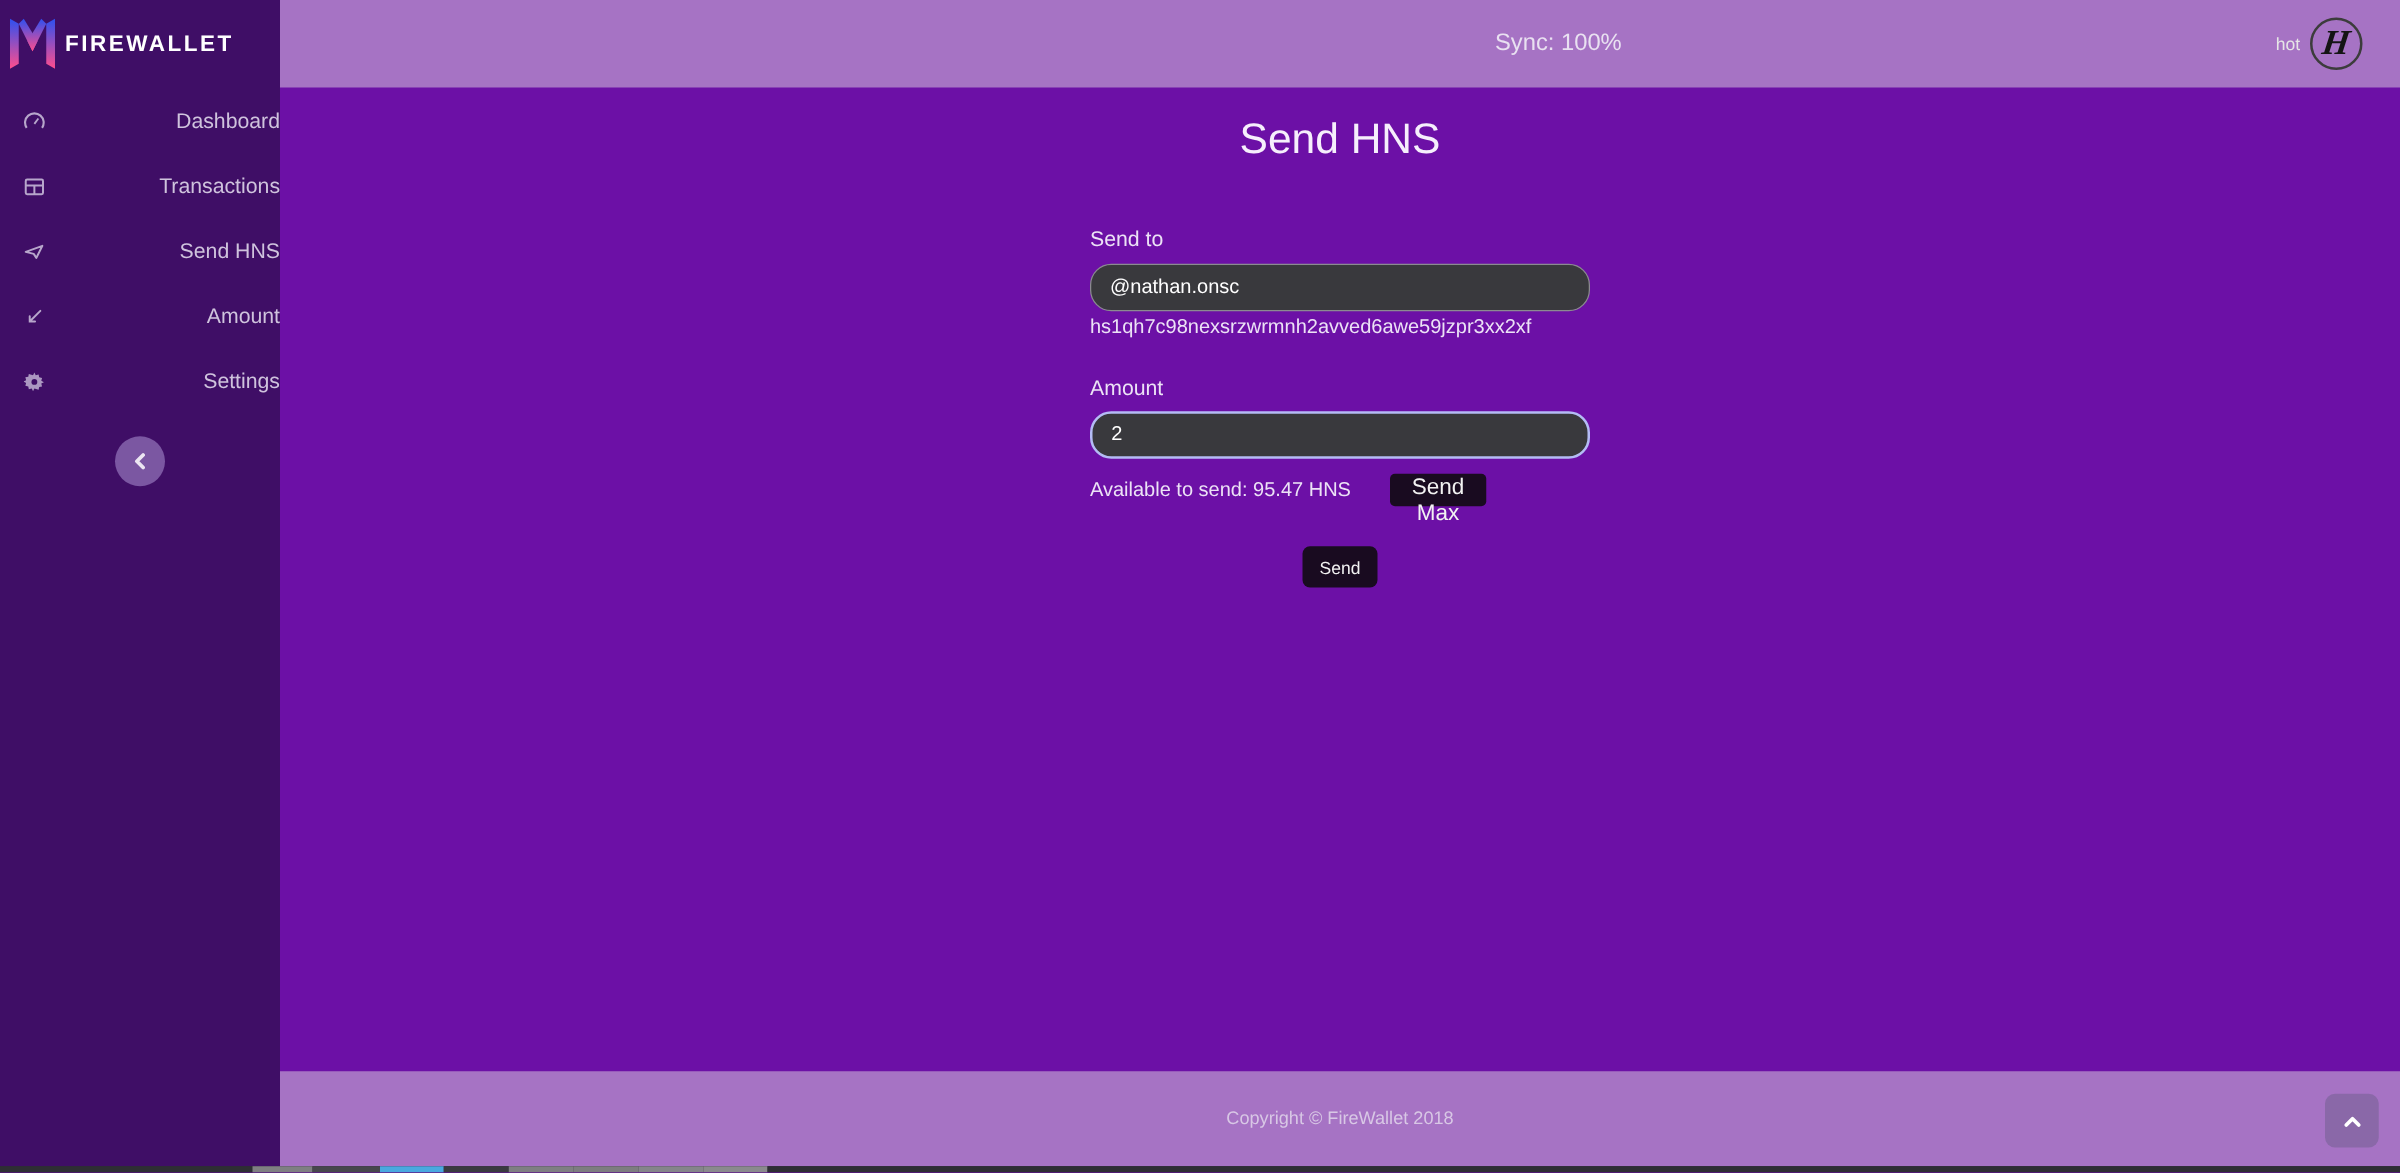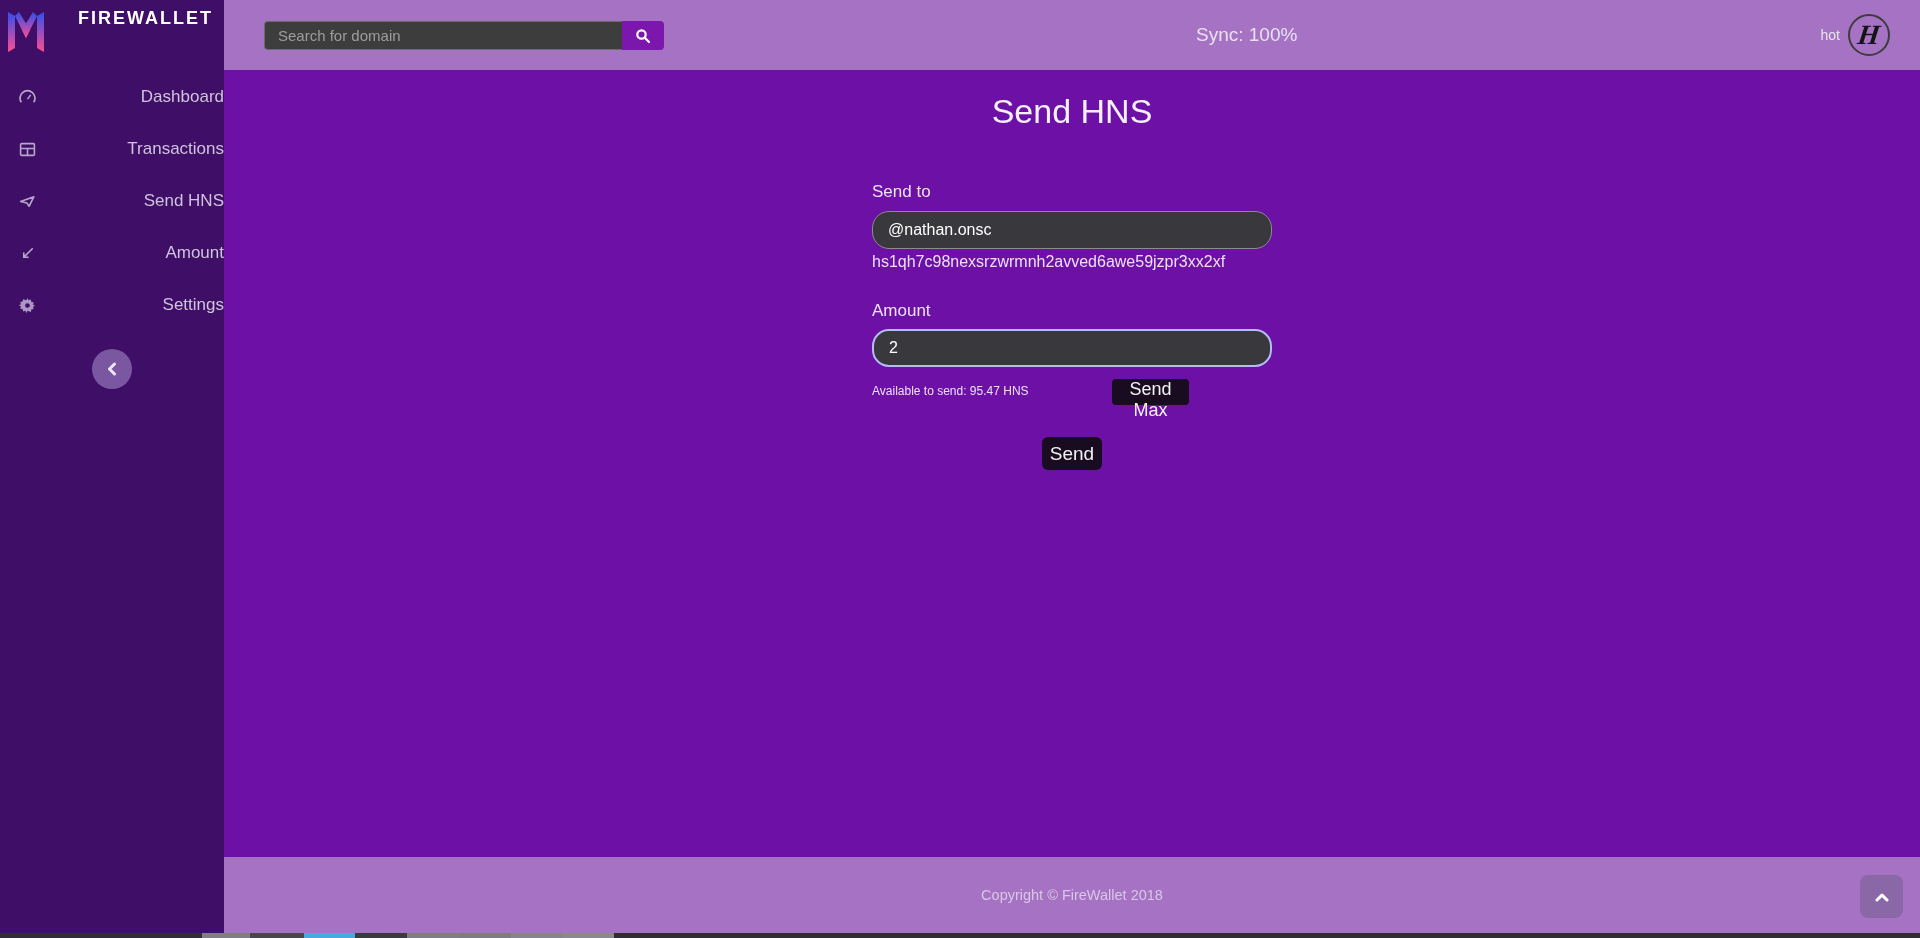--- a/index.html
+++ b/index.html
@@ -1,21 +1,21 @@
 <!DOCTYPE html>
 <html><head>
 <meta charset="utf-8">
 <style>
   * { margin:0; padding:0; box-sizing:border-box; }
   html,body { width:1920px; height:938px; overflow:hidden; }
   body { font-family:"Liberation Sans", sans-serif; position:relative; background:#6c10a6; }
 
   
   .sidebar { position:absolute; left:0; top:0; width:224px; height:938px; background:#3f0e66; z-index:3; }
-  .logo-row { display:flex; gap:30px; padding:8px 0 8px 4px; height:70px; }
+  .logo-row { display:flex; align-items:center; gap:4px; padding:8px 0 8px 4px; height:70px; }
   .logo-mark { width:44px; height:48px; }
   .app-title { color:#ffffff; font-size:18px; font-weight:bold; letter-spacing:2px; }
   .nav { position:absolute; top:71px; left:0; right:0; }
   .nav-item { display:flex; align-items:center; gap:11px; height:52px; padding-left:19px;
               color:#cfc3dd; font-size:17px; cursor:pointer;justify-content:space-between; }
   .nav-item .ic { width:17px; height:17px; color:#b7a6cb; flex:0 0 auto; display:flex; align-items:center; justify-content:center; }
   .collapse-btn { position:absolute; left:92px; top:349px; width:40px; height:40px; border-radius:50%;
                   background:#7b57a2; border:none; display:flex; align-items:center; justify-content:center; cursor:pointer; }
 
   
@@ -40,25 +40,25 @@
   .main { position:absolute; left:224px; top:70px; width:1696px; height:787px; background:#6c10a6; }
   .page-title { position:absolute; top:22px; left:0; width:100%; text-align:center; color:#f6effc;
                 font-size:34px; font-weight:400; }
   .form { position:absolute; left:648px; top:0; width:400px; height:480px; }
   .field-label { position:absolute; left:0; color:#ece2f6; font-size:17px; }
   .text-input { position:absolute; left:0; width:400px; height:38px; background:#39393d; border:1px solid #8b8b90;
                 border-radius:17px; color:#ffffff; font-size:16px; padding:0 15px; outline:none;
                 font-family:"Liberation Sans", sans-serif; }
   .text-input.focused { border:2px solid #b4bcf5; }
   .address { position:absolute; left:0; top:183px; color:#ece2f6; font-size:16px; }
-  .avail-text { position:absolute; left:0; top:314px; color:#ece2f6; font-size:12px; }
+  .avail-text { position:absolute; left:0; top:314px; color:#ece2f6; font-size:16px; }
   .btn-dark { background:#190b20; color:#f2f2f2; border:none; border-radius:4px; cursor:pointer;
               font-family:"Liberation Sans", sans-serif; }
   .send-max { position:absolute; left:240px; top:309px; width:77px; height:26px; font-size:18px; }
-  .send-btn { position:absolute; left:170px; top:367px; width:60px; height:33px; font-size:19px; border-radius:6px; }
+  .send-btn { position:absolute; left:170px; top:367px; width:60px; height:33px; font-size:14px; border-radius:6px; }
 
   
   .footer { position:absolute; left:224px; top:857px; width:1696px; height:76px; background:#a673c4; }
   .copyright { width:100%; text-align:center; margin-top:30px; color:#d8c7e5; font-size:14.5px; }
   .scroll-top { position:absolute; right:17px; top:18px; width:43px; height:43px; border-radius:8px;
                 background:#8a68a8; border:none; display:flex; align-items:center; justify-content:center; cursor:pointer; }
 
   
   .taskbar { position:absolute; left:0; top:933px; width:1920px; height:5px; background:#2e2e34; z-index:5; }
   .taskbar .seg { position:absolute; top:0; height:5px; }
@@ -130,29 +130,20 @@
   </div>
 
   <button class="collapse-btn">
     <svg width="12" height="14" viewBox="0 0 12 14" fill="none" stroke="#ece6f2" stroke-width="3" stroke-linecap="round" stroke-linejoin="round">
       <path d="M8.5 2 L3.5 7 L8.5 12"></path>
     </svg>
   </button>
 </nav>
 
 <header class="header">
-  <div class="search-box">
-    <input class="search-input" type="text" placeholder="Search for domain" style="">
-    <button class="search-btn">
-      <svg width="16" height="16" viewBox="0 0 16 16" fill="none" stroke="#ffffff" stroke-width="2.2" stroke-linecap="round">
-        <circle cx="6.5" cy="6.5" r="4.2"></circle>
-          <path d="M9.8 9.8 L14 14"></path>
-      </svg>
-    </button>
-  </div>
   <div class="sync">Sync: 100%</div>
   <div class="wallet-meta">
     <span class="wallet-type">hot</span>
     <span class="hs-icon">
       <span class="hs-glyph">H</span>
     </span>
   </div>
 </header>
 
 <main class="main">

